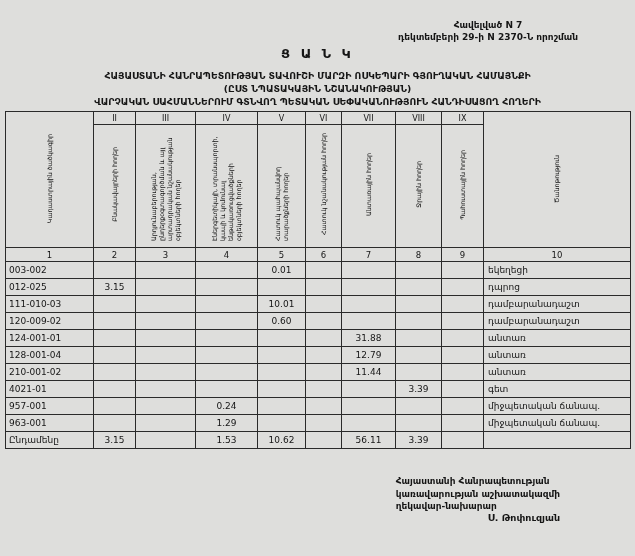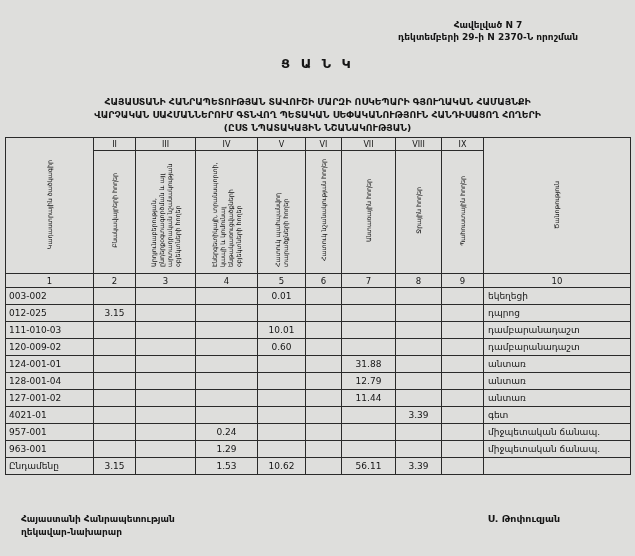--- a/index.html
+++ b/index.html
@@ -11,25 +11,25 @@
     -webkit-font-smoothing:antialiased;
   }
   .page{padding:20px 5px 0 5px;position:relative;}
   .appendix{
     width:260px;margin:0 12px 0 auto;
     text-align:center;font-weight:bold;
     font-size:9px;line-height:1.3;
   }
   .title{
     text-align:center;font-weight:bold;
-    font-size:13px;letter-spacing:3px;margin-top:13px;
+    font-size:13px;letter-spacing:3px;margin-top:3px;
   }
   .subtitle{
     text-align:center;font-weight:bold;
-    font-size:9.3px;line-height:1.4;margin-top:24px;
+    font-size:9.3px;line-height:1.4;margin-top:8px;
   }
   table.land{
     border-collapse:collapse;table-layout:fixed;
     width:625px;margin-top:3px;
     background:transparent;
   }
   table.land th, table.land td{
     border:1px solid #2a2a2a;
     padding:0 2px;
     font-weight:normal;
@@ -44,42 +44,42 @@
     max-height:114px;
     margin:0 auto;text-align:left;
     display:inline-block;
   }
   tr.num-row th{font-size:8.5px;height:13px;text-align:center;}
   tbody td{font-size:9px;height:16px;text-align:center;white-space:nowrap;}
   tbody td.c-code{text-align:left;padding-left:3px;}
   tbody td.c-note{text-align:left;padding-left:4px;}
   tr.total-row td{font-size:9px;}
   .footer{
-    display:flex;justify-content:space-between;align-items:flex-start;
-    margin-top:38px;padding:0 70px 0 16px;
-    font-size:9px;font-weight:bold;line-height:1.35;
+    display:flex;justify-content:space-between;align-items:flex-end;
+    margin-top:26px;padding:0 70px 0 16px;
+    font-size:9px;font-weight:bold;line-height:1.35;flex-direction:column;
   }
   .sig{font-size:9.5px;}
 </style>
 </head>
 <body>
 
 <div class="page">
 
   <div class="appendix">
     <div>Հավելված N 7</div>
     <div>դեկտեմբերի 29-ի N 2370-Ն որոշման</div>
   </div>
 
   <div class="title">Ց Ա Ն Կ</div>
 
   <div class="subtitle">
     <div>ՀԱՅԱՍՏԱՆԻ ՀԱՆՐԱՊԵՏՈՒԹՅԱՆ ՏԱՎՈՒՇԻ ՄԱՐԶԻ ՈՍԿԵՊԱՐԻ ԳՅՈՒՂԱԿԱՆ ՀԱՄԱՅՆՔԻ</div>
+    <div>(ԸՍՏ ՆՊԱՏԱԿԱՅԻՆ ՆՇԱՆԱԿՈՒԹՅԱՆ)</div>
     <div>ՎԱՐՉԱԿԱՆ ՍԱՀՄԱՆՆԵՐՈՒՄ ԳՏՆՎՈՂ ՊԵՏԱԿԱՆ ՍԵՓԱԿԱՆՈՒԹՅՈՒՆ ՀԱՆԴԻՍԱՑՈՂ ՀՈՂԵՐԻ</div>
-    <div>(ԸՍՏ ՆՊԱՏԱԿԱՅԻՆ ՆՇԱՆԱԿՈՒԹՅԱՆ)</div>
   </div>
 
   <table class="land">
     <colgroup>
       <col style="width:88px">
         <col style="width:42px">
         <col style="width:60px">
       <col style="width:62px">
         <col style="width:48px">
         <col style="width:36px">
@@ -191,21 +191,21 @@
           <td class="c-num"></td>
           <td class="c-num"></td>
           <td class="c-num"></td>
           <td class="c-num"></td>
           <td class="c-num">12.79</td>
           <td class="c-num"></td>
           <td class="c-num"></td>
           <td class="c-note">անտառ</td>
         </tr>
         <tr>
-          <td class="c-code">127-001-02</td>
+          <td class="c-code">210-001-02</td>
           <td class="c-num"></td>
           <td class="c-num"></td>
           <td class="c-num"></td>
           <td class="c-num"></td>
           <td class="c-num"></td>
           <td class="c-num">11.44</td>
           <td class="c-num"></td>
           <td class="c-num"></td>
           <td class="c-note">անտառ</td>
         </tr>
@@ -256,18 +256,19 @@
           <td class="c-num">3.39</td>
           <td class="c-num"></td>
           <td class="c-note"></td>
         </tr>
       </tbody>
   </table>
 
   <div class="footer">
     <div>
       <div>Հայաստանի Հանրապետության</div>
+      <div>կառավարության աշխատակազմի</div>
       <div>ղեկավար-նախարար</div>
     </div>
     <div class="sig">Ս. Թոփուզյան</div>
   </div>
 
 </div>
 
 </body></html>

